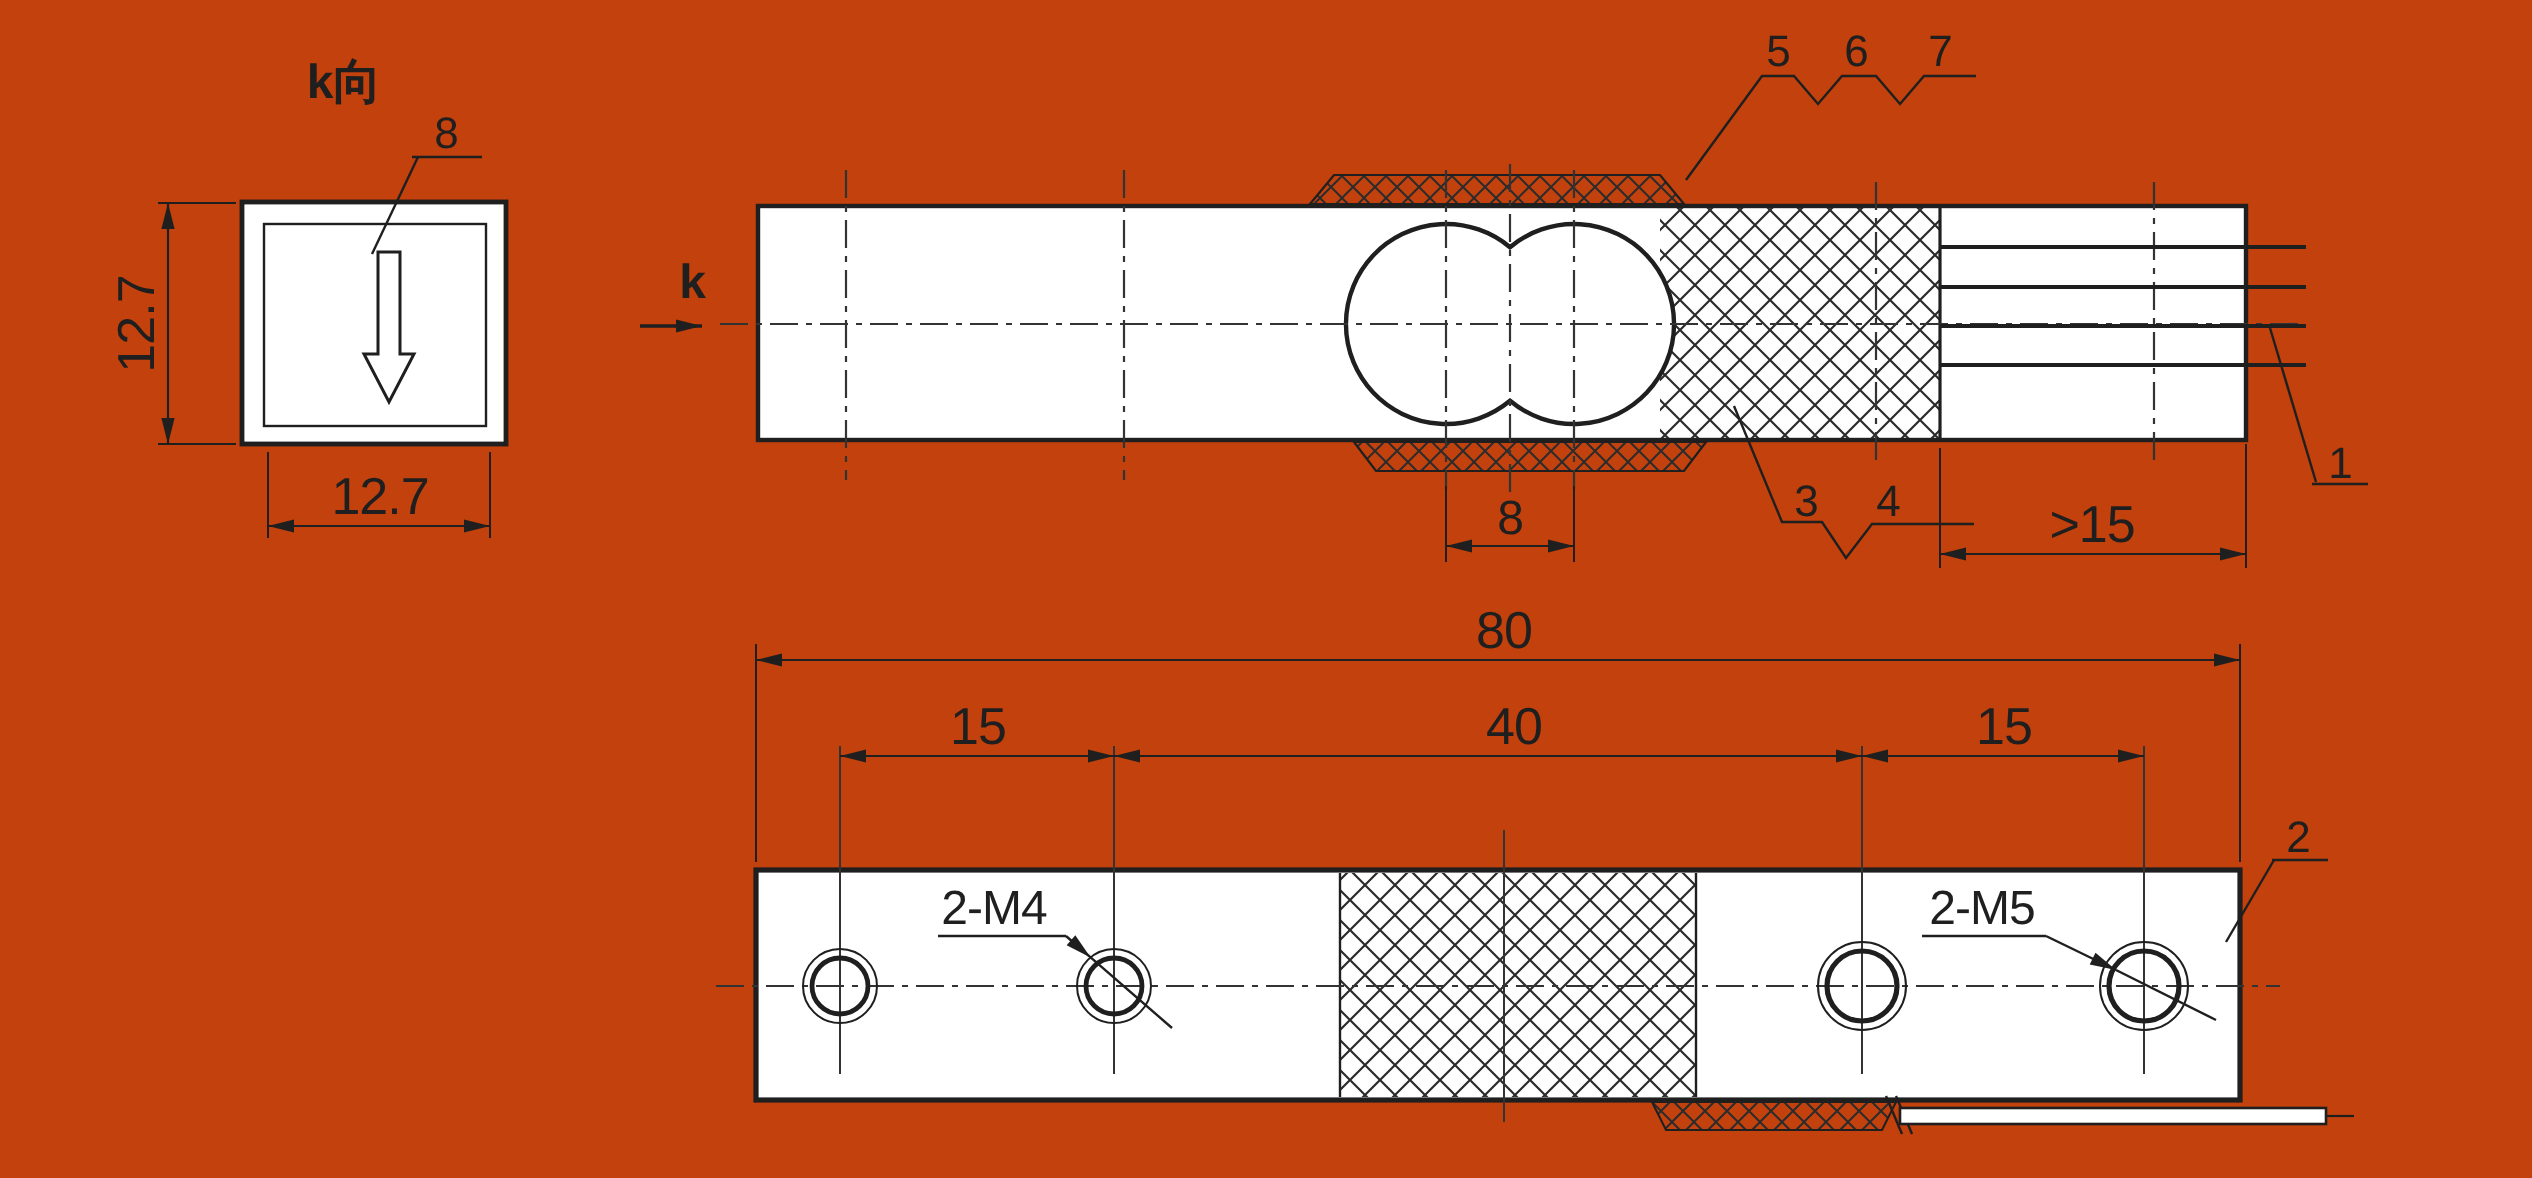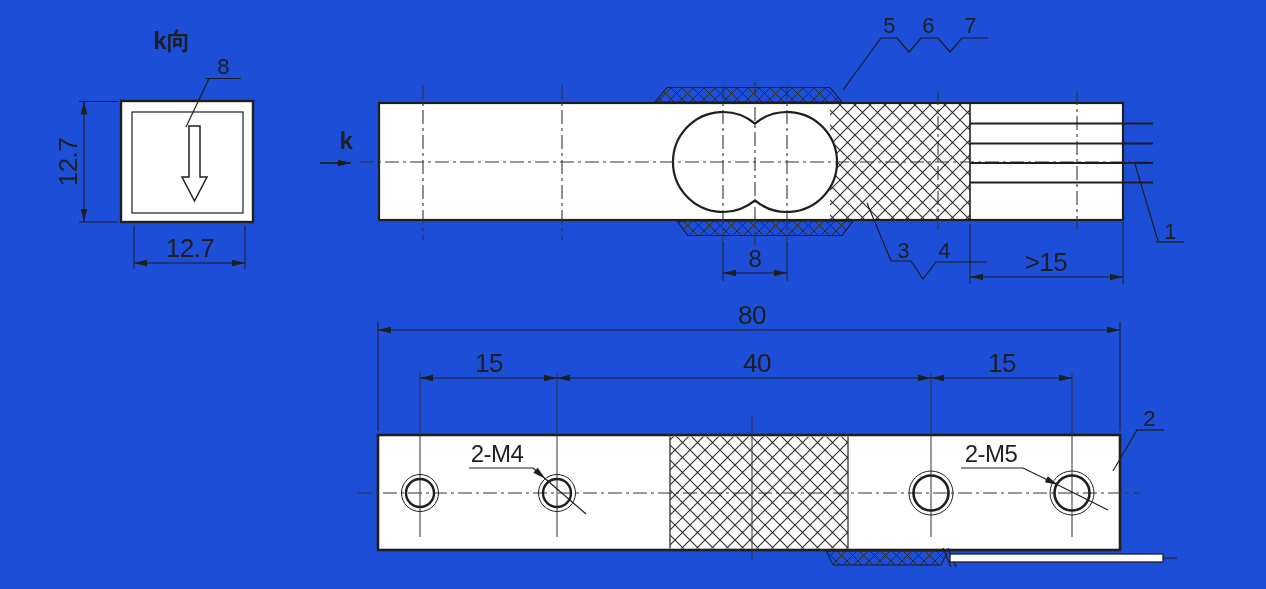--- a/index.html
+++ b/index.html
@@ -1,16 +1,16 @@
 <!DOCTYPE html>
 <html><head>
 <meta charset="utf-8">
 <style>
   html,body{margin:0;padding:0;background:#fff;}
-  #canvas{position:relative;width:1266px;height:589px;background:#1d4ed8;overflow:hidden;}
+  #canvas{position:relative;width:1266px;height:589px;background:#c2410c;overflow:hidden;}
   svg{position:absolute;left:0;top:0;}
   text{font-family:"Liberation Sans",sans-serif;fill:#1f1f1f;letter-spacing:-0.5px;}
   .dim{font-size:26px;}
   .dim-sm{font-size:24px;}
   .callout{font-size:22px;}
   .vtitle{font-size:24px;font-weight:bold;letter-spacing:0;}
   .klabel{font-size:24px;font-weight:bold;}
 </style>
 </head>
 <body>

